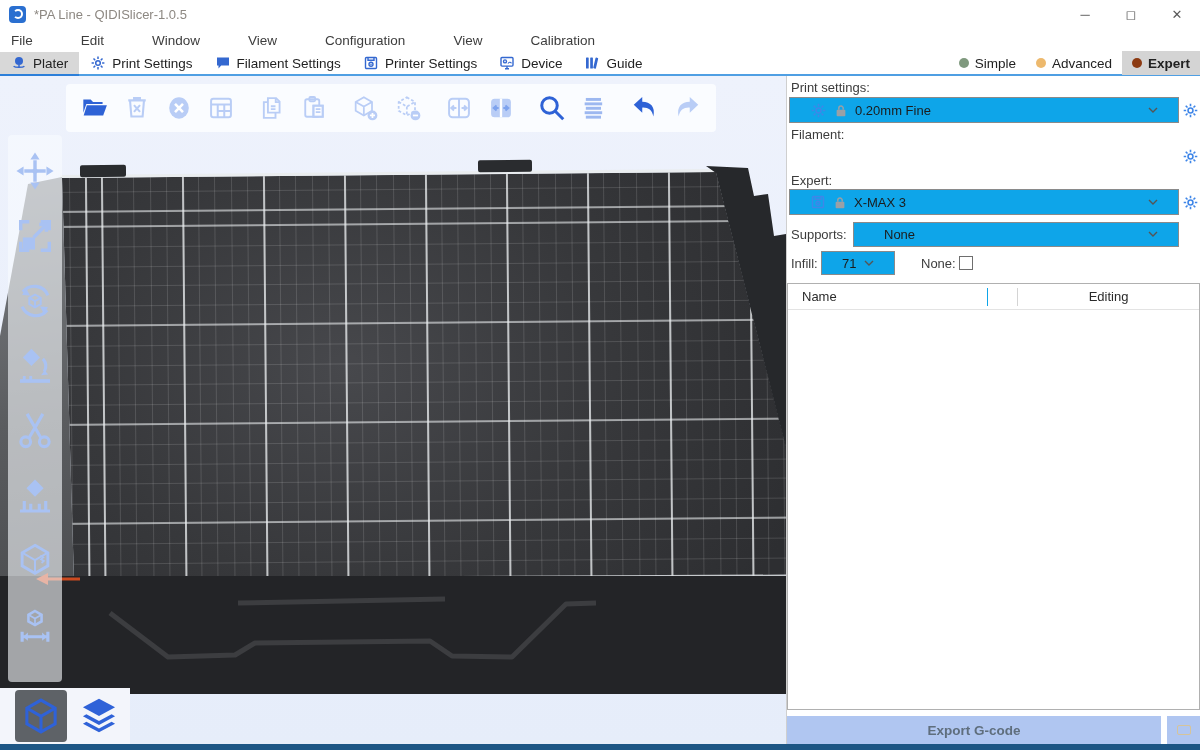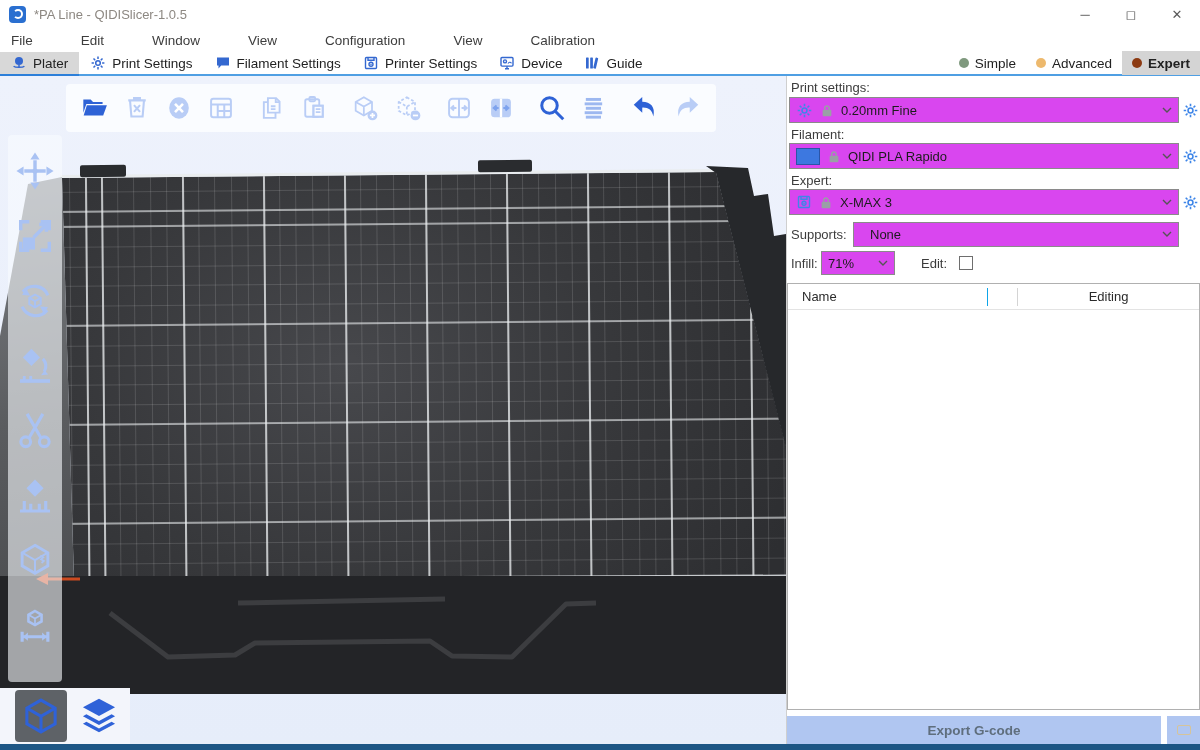--- a/index.html
+++ b/index.html
@@ -63,21 +63,21 @@
   .gizmo-bar { position:absolute; left:8px; top:59px; width:54px; height:547px; background:rgba(249,251,255,.60); border-radius:4px; display:flex; flex-direction:column; align-items:center; padding-top:12px; gap:17px; z-index:5; color:#a9c2f3; }
   .gz-btn { width:42px; height:48px; display:flex; align-items:center; justify-content:center; }
 
   .view-strip { position:absolute; left:0; top:612px; width:130px; height:56px; background:#f3f5fb; display:flex; align-items:center; gap:6px; padding-left:15px; z-index:5; }
   .view-btn { width:52px; height:52px; display:flex; align-items:center; justify-content:center; border-radius:4px; }
   .view-btn.active { background:#5e6267; }
 
   
   .panel { position:absolute; left:786px; top:76px; width:414px; height:668px; background:#fff; border-left:1px solid #cfcfcf; font-size:13px; color:#3c3c3c; }
   .plabel { position:absolute; left:4px; }
-  .combo { position:absolute; height:26px; border:1px solid #8a8a8a; background:#d946ef; display:flex; align-items:center; padding:0 6px; gap:7px; }
+  .combo { position:absolute; height:26px; border:1px solid #8a8a8a; background:#0ea5e9; display:flex; align-items:center; padding:0 20px; gap:7px; }
   .combo .cval { flex:1; color:#1c1c1c; white-space:nowrap; overflow:hidden; }
   .swatch { width:24px; height:17px; border:1px solid #2b55a8; }
   .gearbtn { position:absolute; width:18px; height:18px; background:none; border:none; display:flex; align-items:center; justify-content:center; }
   .checkbox { position:absolute; width:14px; height:14px; border:1px solid #6e6e6e; background:#fff; }
   .objtable { position:absolute; left:0px; top:207px; width:413px; height:427px; border:1px solid #b0b0b0; background:#fff; }
   .objhead { display:flex; height:26px; border-bottom:1px solid #e3e3e3; align-items:center; color:#2b2b2b; }
   .oh-name { width:200px; padding-left:14px; border-right:1px solid #0ea5e9; height:18px; display:flex; align-items:center; }
   .oh-mid { width:30px; border-right:1px solid #d4d4d4; height:18px; }
   .oh-edit { flex:1; text-align:center; }
   .export-btn { position:absolute; left:0; top:640px; width:374px; height:28px; background:#b0c6f1; border:none; font-weight:bold; font-size:13.5px; color:#5f6e7d; font-family:"Liberation Sans",sans-serif; }
@@ -449,31 +449,20 @@
     <button class="gearbtn" style="left:394px;top:25px">
       <svg width="17" height="17" viewBox="0 0 16 16">
           <g fill="none" stroke="#3f86e8" stroke-width="1.5">
             <circle cx="8" cy="8" r="2.3"></circle>
             <path d="M8 1.6v2.3M8 12.1v2.3M1.6 8h2.3M12.1 8h2.3M3.5 3.5l1.7 1.7M10.8 10.8l1.7 1.7M12.5 3.5l-1.7 1.7M5.2 10.8l-1.7 1.7"></path>
           </g>
         </svg>
     </button>
 
     <span class="plabel" style="top:51px">Filament:</span>
-    <div class="combo" style="left:2px;top:67px;width:390px">
-      <span class="swatch" style="background: rgb(61, 120, 224);"></span>
-      <svg width="14" height="15" viewBox="0 0 16 16">
-          <rect x="3" y="7" width="10" height="7.5" rx="1.2" fill="#9aa0a6"></rect>
-          <path d="M5.5 7V5.4a2.5 2.5 0 0 1 5 0V7" fill="none" stroke="#9aa0a6" stroke-width="1.7"></path>
-        </svg>
-      <span class="cval">QIDI PLA Rapido</span>
-      <svg width="10" height="7" viewBox="0 0 10 7">
-          <path d="M1 1l4 4 4-4" stroke="#555" fill="none" stroke-width="1.4"></path>
-        </svg>
-    </div>
     <button class="gearbtn" style="left:394px;top:71px">
       <svg width="17" height="17" viewBox="0 0 16 16">
           <g fill="none" stroke="#3f86e8" stroke-width="1.5">
             <circle cx="8" cy="8" r="2.3"></circle>
             <path d="M8 1.6v2.3M8 12.1v2.3M1.6 8h2.3M12.1 8h2.3M3.5 3.5l1.7 1.7M10.8 10.8l1.7 1.7M12.5 3.5l-1.7 1.7M5.2 10.8l-1.7 1.7"></path>
           </g>
         </svg>
     </button>
 
     <span class="plabel" style="top:97px">Expert:</span>
@@ -512,21 +501,21 @@
         </svg>
     </div>
 
     <span class="plabel" style="top:180px">Infill:</span>
     <div class="combo" style="left:34px;top:175px;width:74px;height:24px">
       <span class="cval">71%</span>
       <svg width="10" height="7" viewBox="0 0 10 7">
           <path d="M1 1l4 4 4-4" stroke="#555" fill="none" stroke-width="1.4"></path>
         </svg>
     </div>
-    <span class="plabel" style="left:134px;top:180px">Edit:</span>
+    <span class="plabel" style="left:134px;top:180px">None:</span>
     <span class="checkbox" style="left:172px;top:180px"></span>
 
     <div class="objtable">
       <div class="objhead">
         <span class="oh-name">Name</span>
         <span class="oh-mid"></span>
         <span class="oh-edit">Editing</span>
       </div>
     </div>
 

